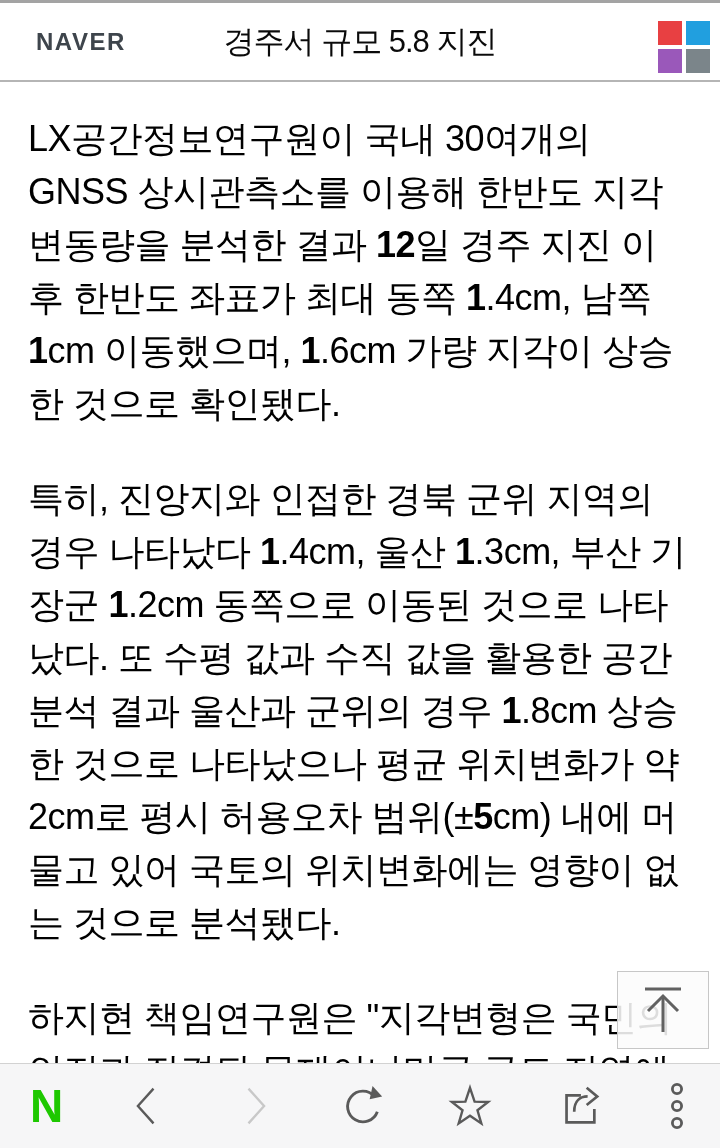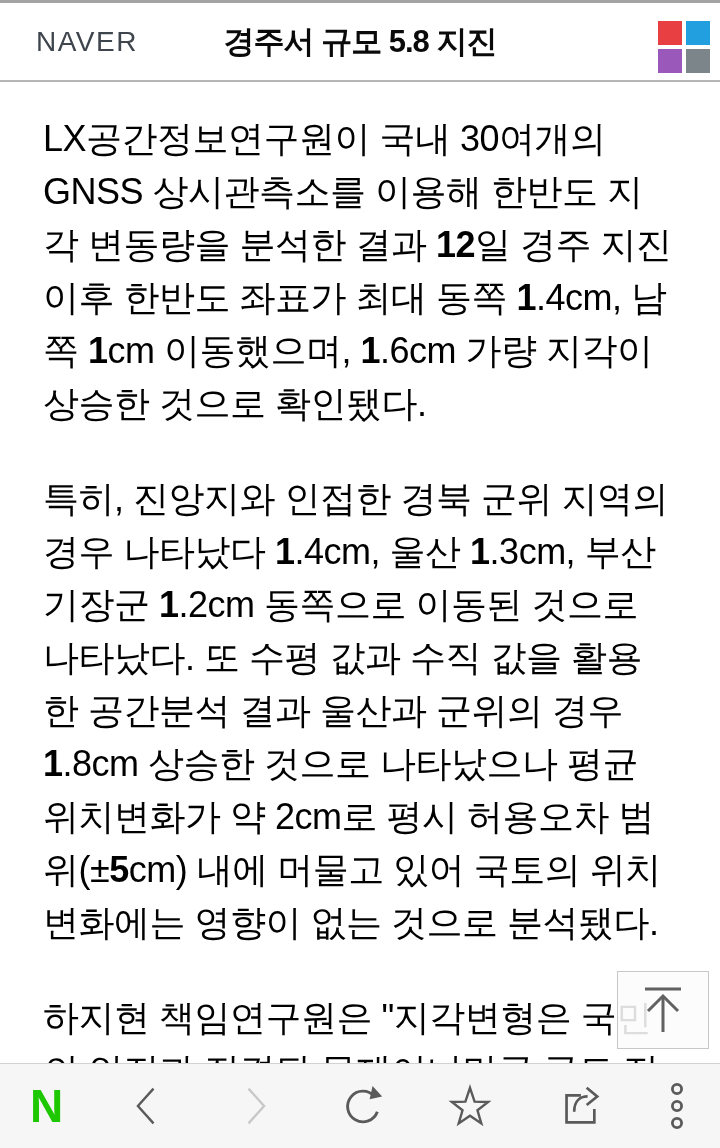--- a/index.html
+++ b/index.html
@@ -8,36 +8,36 @@
     background:#ffffff;
     font-family:"Liberation Sans","DejaVu Sans",sans-serif;
   }
   .top-strip{height:3px;background:#a3a3a3;}
   .browser-header{
     height:77px;background:#fff;border-bottom:2px solid #b5b5b5;
     display:flex;align-items:center;position:relative;
   }
   .naver-logo{
     position:absolute;left:36px;top:50%;transform:translateY(-50%);
-    font-size:28px;font-weight:400;color:#3e454c;letter-spacing:1.5px;
+    font-size:24px;font-weight:700;color:#3e454c;letter-spacing:1.5px;
   }
   .page-title{
     margin:0 auto;font-size:31px;color:#0a0a0a;letter-spacing:-1px;font-weight:400;
   }
   .grid-icon{
     position:absolute;right:10px;top:18px;
     display:grid;grid-template-columns:24px 24px;gap:4px;cursor:pointer;
   }
   .grid-icon .tile{width:24px;height:24px;}
 
   .article{
     padding:30px 28px 0;
     font-size:36px;line-height:53px;color:#000;letter-spacing:-0.5px;
   }
-  .article p{margin:0 15px 42px;}
+  .article p{margin:0 0 42px;}
   .article b{font-weight:700;}
 
   .top-btn{
     position:absolute;right:11px;bottom:99px;width:92px;height:78px;
     background:rgba(252,252,252,0.88);border:1px solid #c7c7c7;
     display:flex;align-items:center;justify-content:center;padding:0;cursor:pointer;
   }
 
   .toolbar{
     position:absolute;left:0;right:0;bottom:0;height:85px;box-sizing:border-box;
@@ -50,21 +50,21 @@
   .n-logo{color:#1ec800;font-size:46px;font-weight:900;line-height:1;}
   svg{display:block;}
 </style>
 </head>
 <body>
 
 <div class="top-strip"></div>
 
 <header class="browser-header">
   <div class="naver-logo">NAVER</div>
-  <h1 class="page-title" style="font-weight:700;">경주서 규모 5.8 지진</h1>
+  <h1 class="page-title" style="font-weight:400;">경주서 규모 5.8 지진</h1>
   <div class="grid-icon" id="grid-icon">
       <div class="tile" style="background: rgb(232, 64, 66);"></div>
       <div class="tile" style="background: rgb(33, 159, 223);"></div>
       <div class="tile" style="background: rgb(154, 88, 186);"></div>
       <div class="tile" style="background: rgb(123, 133, 138);"></div>
     </div>
 </header>
 
 <main class="article" id="article">
     <p><span>LX공간정보연구원이 국내 30여개의 GNSS 상시관측소를 이용해 한반도 지각 변동량을 분석한 결과 </span><b>12</b><span>일 경주 지진 이후 한반도 좌표가 최대 동쪽 </span><b>1</b><span>.4cm, 남쪽 </span><b>1</b><span>cm 이동했으며, </span><b>1</b><span>.6cm 가량 지각이 상승한 것으로 확인됐다.</span></p>

